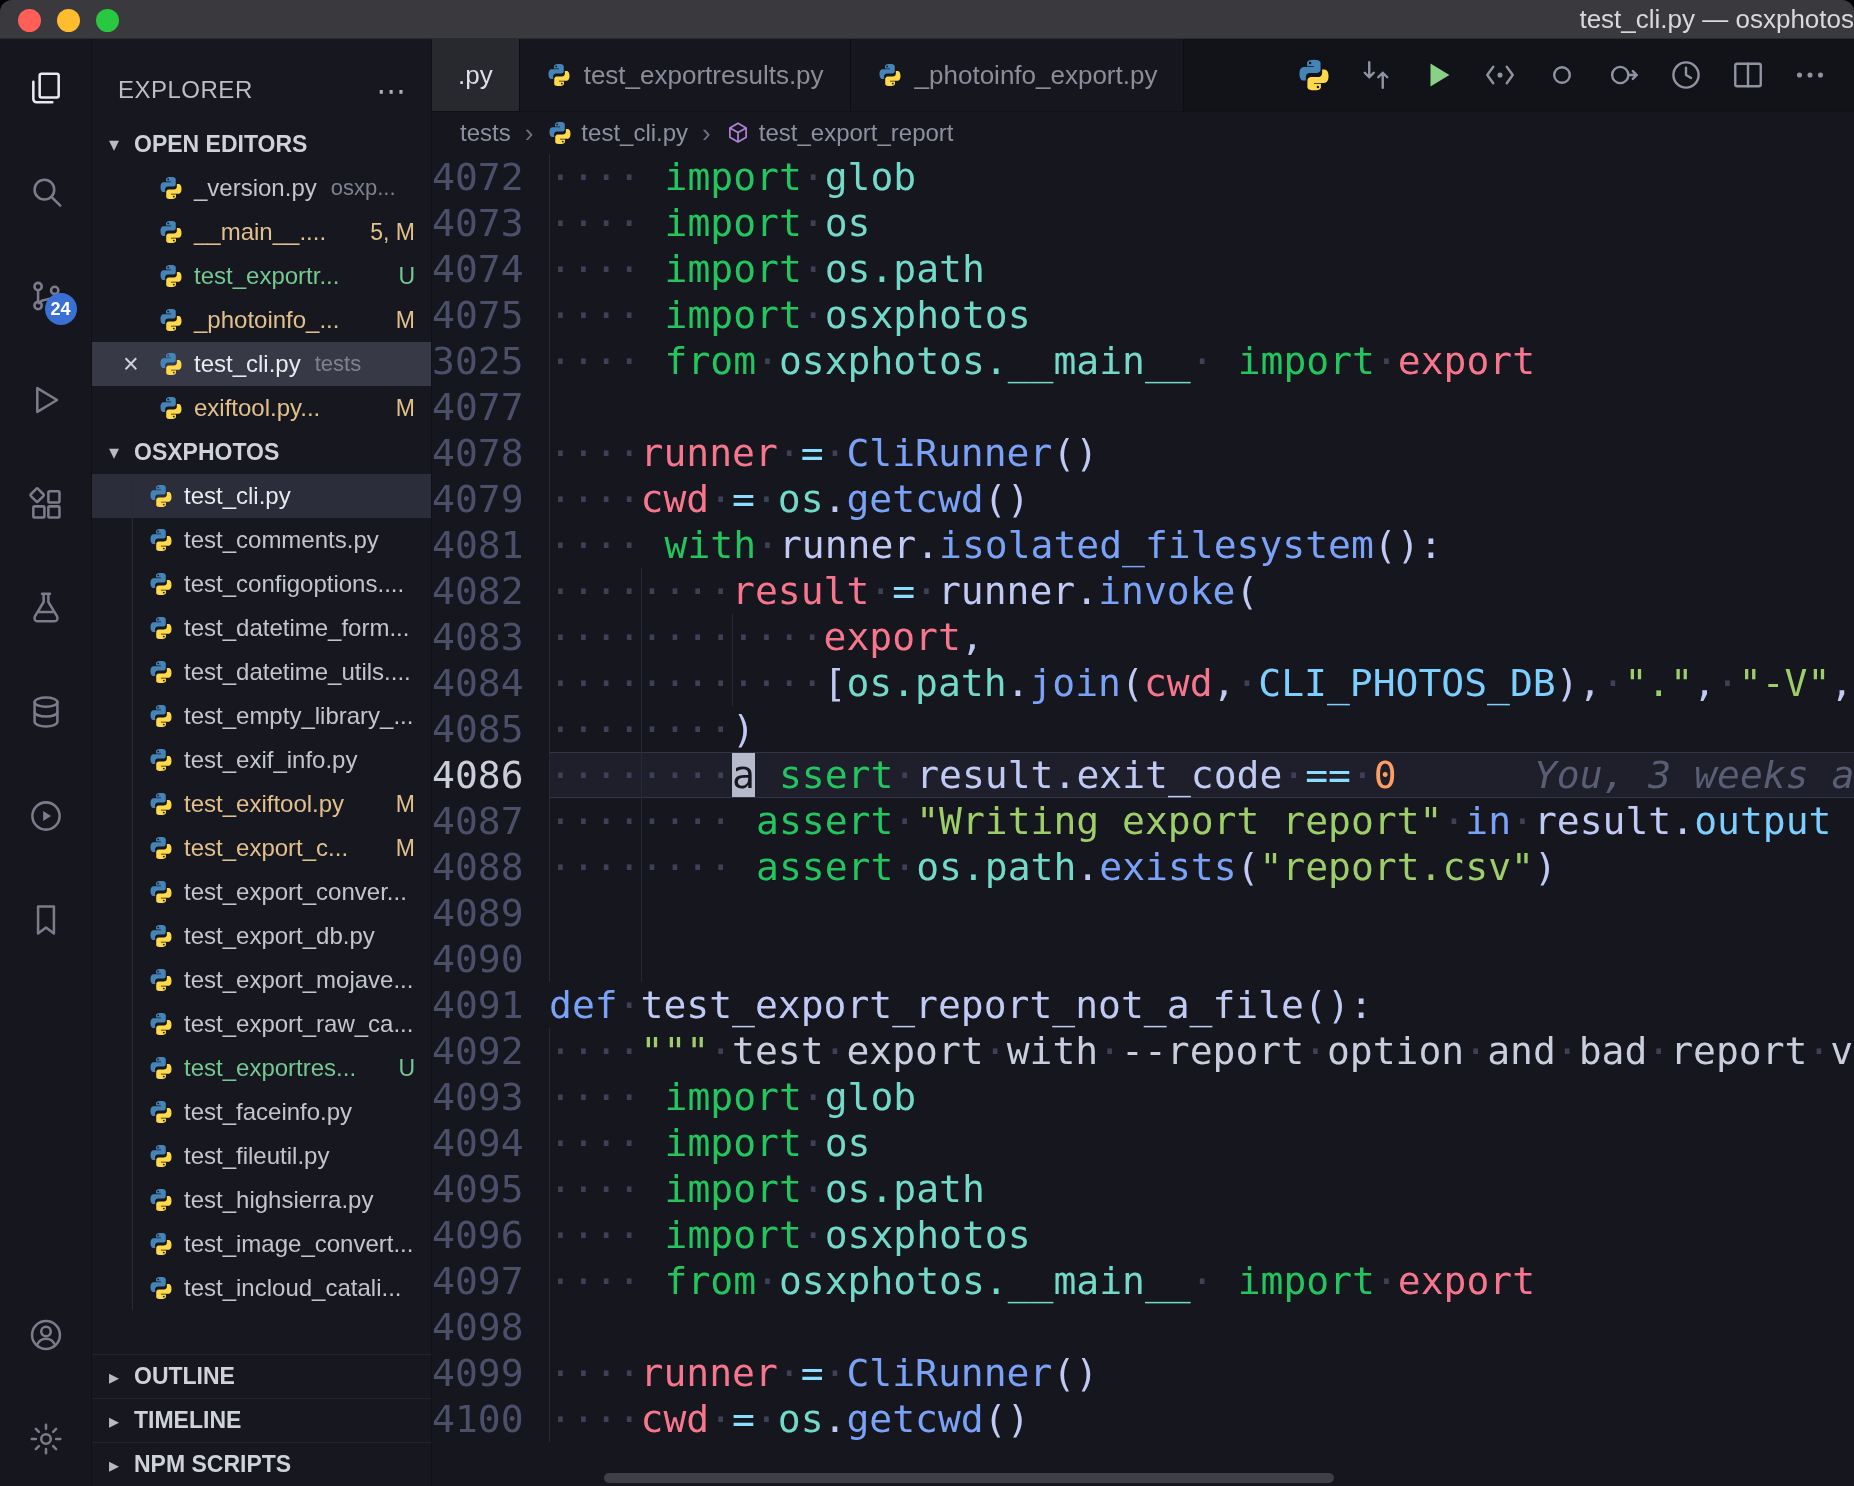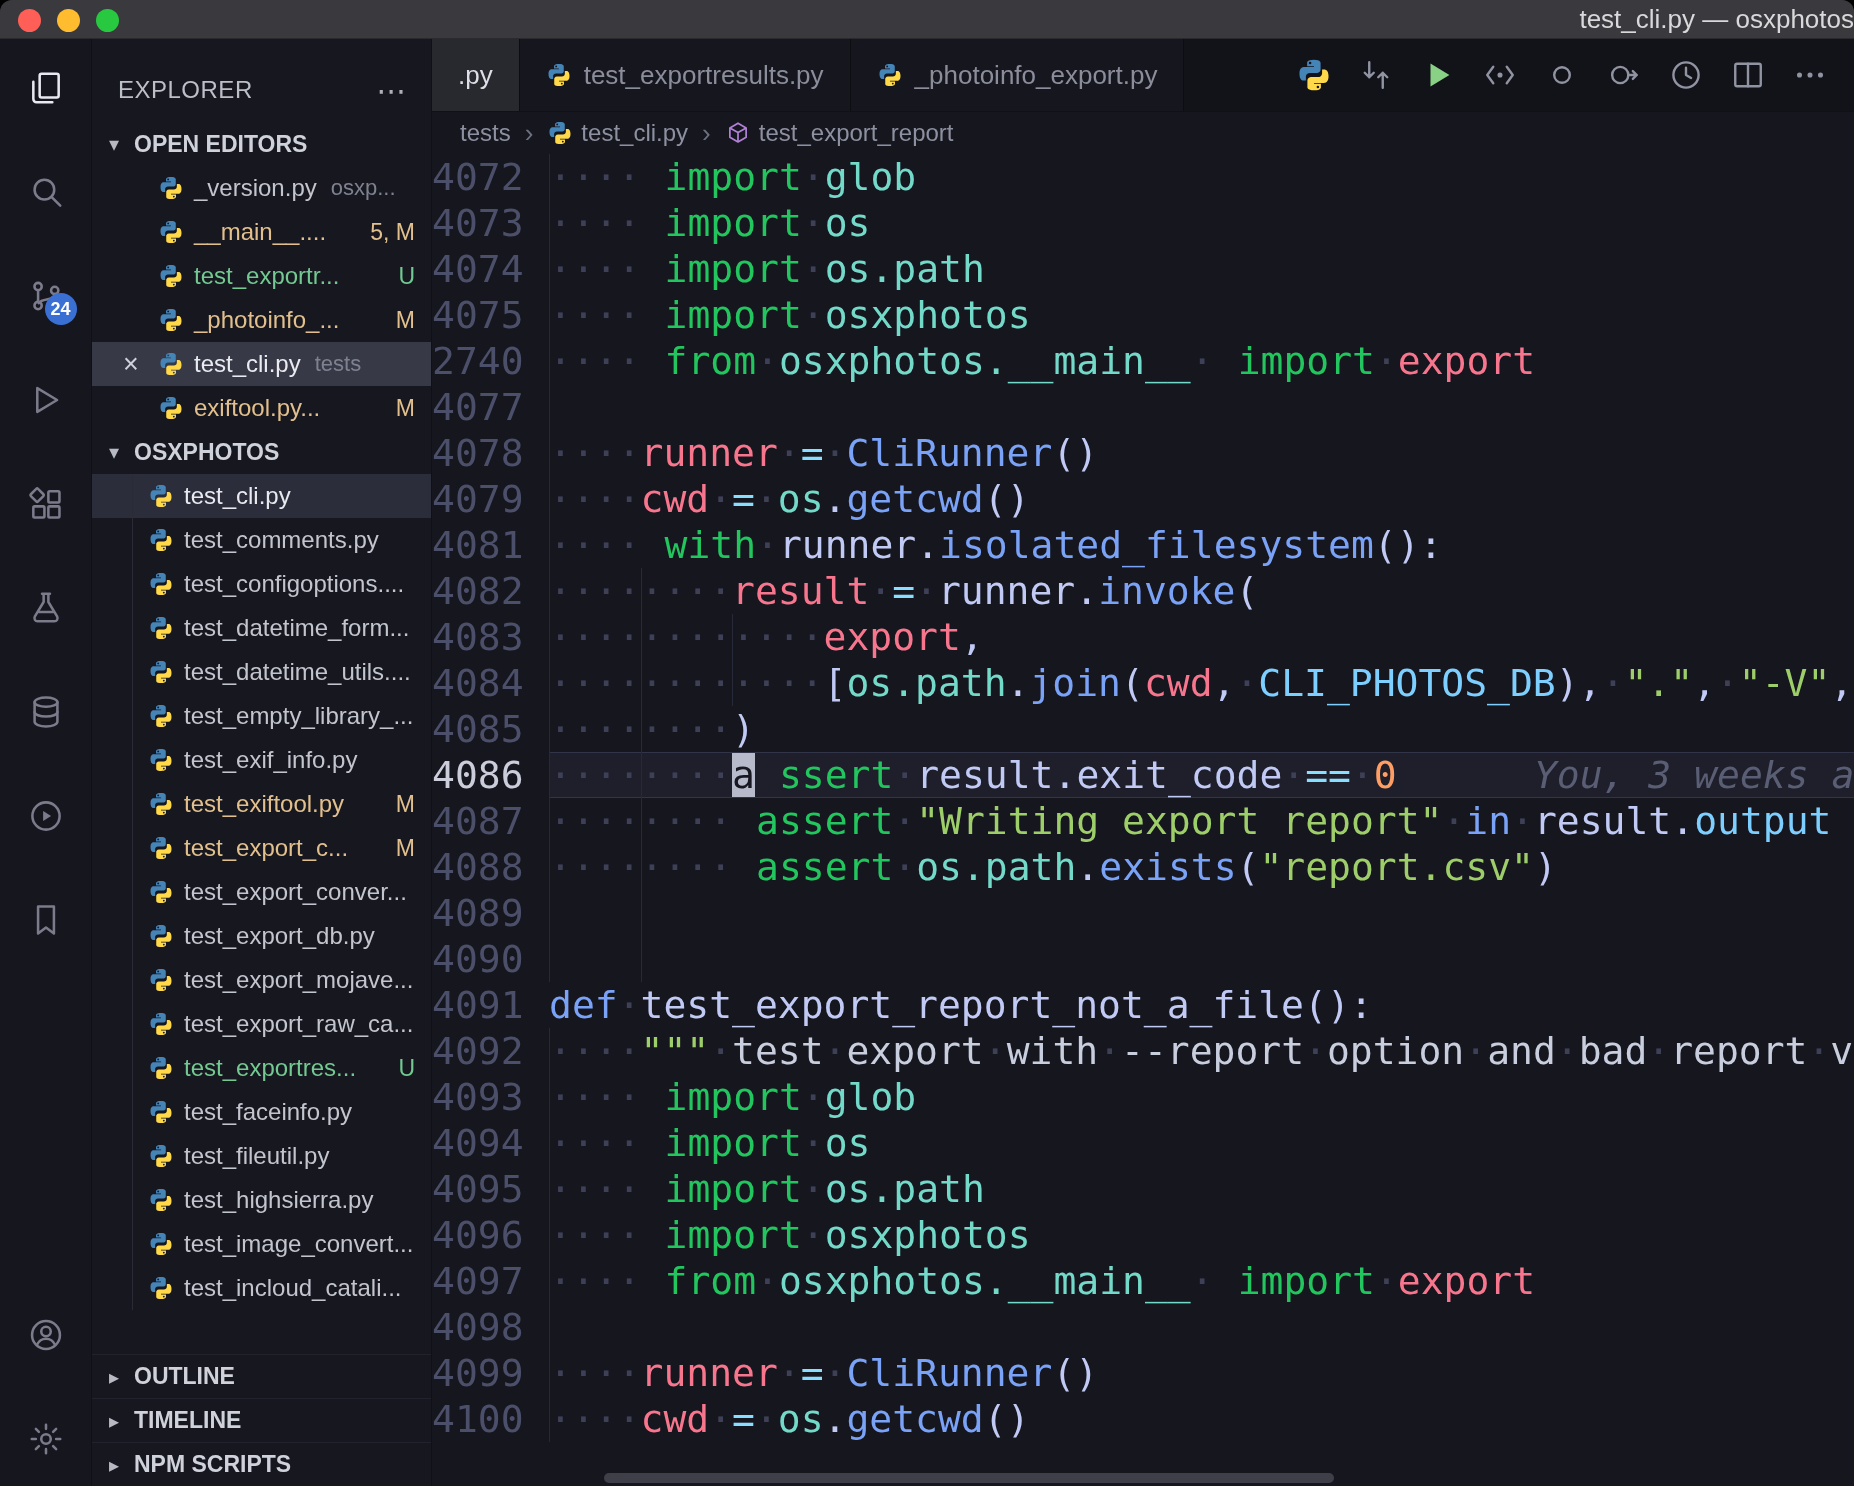--- a/index.html
+++ b/index.html
@@ -582,21 +582,21 @@
             </span>
             <span>test_export_report</span>
           </span>
         </div>
       <div class="code-area">
         <div id="code-lines">
             <div class="code-line"><span class="ln">4072</span><span class="line-content"><i class="guide" style="left:0ch"></i><span class="s-ws">····</span><span class="s-kw">import</span><span class="s-ws">·</span><span class="s-mod">glob</span></span></div>
             <div class="code-line"><span class="ln">4073</span><span class="line-content"><i class="guide" style="left:0ch"></i><span class="s-ws">····</span><span class="s-kw">import</span><span class="s-ws">·</span><span class="s-mod">os</span></span></div>
             <div class="code-line"><span class="ln">4074</span><span class="line-content"><i class="guide" style="left:0ch"></i><span class="s-ws">····</span><span class="s-kw">import</span><span class="s-ws">·</span><span class="s-mod">os.path</span></span></div>
             <div class="code-line"><span class="ln">4075</span><span class="line-content"><i class="guide" style="left:0ch"></i><span class="s-ws">····</span><span class="s-kw">import</span><span class="s-ws">·</span><span class="s-mod">osxphotos</span></span></div>
-            <div class="code-line"><span class="ln">2740</span><span class="line-content"><i class="guide" style="left:0ch"></i><span class="s-ws">····</span><span class="s-kw">from</span><span class="s-ws">·</span><span class="s-mod">osxphotos.__main__</span><span class="s-ws">·</span><span class="s-kw">import</span><span class="s-ws">·</span><span class="s-var">export</span></span></div>
+            <div class="code-line"><span class="ln">3025</span><span class="line-content"><i class="guide" style="left:0ch"></i><span class="s-ws">····</span><span class="s-kw">from</span><span class="s-ws">·</span><span class="s-mod">osxphotos.__main__</span><span class="s-ws">·</span><span class="s-kw">import</span><span class="s-ws">·</span><span class="s-var">export</span></span></div>
             <div class="code-line"><span class="ln">4077</span><span class="line-content"><i class="guide" style="left:0ch"></i></span></div>
             <div class="code-line"><span class="ln">4078</span><span class="line-content"><i class="guide" style="left:0ch"></i><span class="s-ws">····</span><span class="s-var">runner</span><span class="s-ws">·</span><span class="s-op">=</span><span class="s-ws">·</span><span class="s-fn">CliRunner</span><span class="s-pun">()</span></span></div>
             <div class="code-line"><span class="ln">4079</span><span class="line-content"><i class="guide" style="left:0ch"></i><span class="s-ws">····</span><span class="s-var">cwd</span><span class="s-ws">·</span><span class="s-op">=</span><span class="s-ws">·</span><span class="s-mod">os</span><span class="s-pun">.</span><span class="s-fn">getcwd</span><span class="s-pun">()</span></span></div>
             <div class="code-line"><span class="ln">4081</span><span class="line-content"><i class="guide" style="left:0ch"></i><span class="s-ws">····</span><span class="s-kw">with</span><span class="s-ws">·</span><span class="s-id">runner</span><span class="s-pun">.</span><span class="s-fn">isolated_filesystem</span><span class="s-pun">():</span></span></div>
             <div class="code-line"><span class="ln">4082</span><span class="line-content"><i class="guide" style="left:0ch"></i><i class="guide" style="left:4ch"></i><span class="s-ws">········</span><span class="s-var">result</span><span class="s-ws">·</span><span class="s-op">=</span><span class="s-ws">·</span><span class="s-id">runner</span><span class="s-pun">.</span><span class="s-fn">invoke</span><span class="s-pun">(</span></span></div>
             <div class="code-line"><span class="ln">4083</span><span class="line-content"><i class="guide" style="left:0ch"></i><i class="guide" style="left:4ch"></i><i class="guide" style="left:8ch"></i><span class="s-ws">············</span><span class="s-var">export</span><span class="s-pun">,</span></span></div>
             <div class="code-line"><span class="ln">4084</span><span class="line-content"><i class="guide" style="left:0ch"></i><i class="guide" style="left:4ch"></i><i class="guide" style="left:8ch"></i><span class="s-ws">············</span><span class="s-pun">[</span><span class="s-mod">os.path</span><span class="s-pun">.</span><span class="s-fn">join</span><span class="s-pun">(</span><span class="s-var">cwd</span><span class="s-pun">,</span><span class="s-ws">·</span><span class="s-const">CLI_PHOTOS_DB</span><span class="s-pun">),</span><span class="s-ws">·</span><span class="s-str">"."</span><span class="s-pun">,</span><span class="s-ws">·</span><span class="s-str">"-V"</span><span class="s-pun">,</span><span class="s-ws">·</span><span class="s-str">"--report"</span><span class="s-pun">,</span></span></div>
             <div class="code-line"><span class="ln">4085</span><span class="line-content"><i class="guide" style="left:0ch"></i><i class="guide" style="left:4ch"></i><span class="s-ws">········</span><span class="s-pun">)</span></span></div>
             <div class="code-line current"><span class="ln">4086</span><span class="line-content"><i class="guide" style="left:0ch"></i><i class="guide" style="left:4ch"></i><span class="s-ws">········</span><span class="s-cursor">a</span><span class="s-kw">ssert</span><span class="s-ws">·</span><span class="s-id">result</span><span class="s-pun">.</span><span class="s-id">exit_code</span><span class="s-ws">·</span><span class="s-op">==</span><span class="s-ws">·</span><span class="s-num">0</span><span class="blame">You, 3 weeks ago • Added -</span></span></div>
             <div class="code-line"><span class="ln">4087</span><span class="line-content"><i class="guide" style="left:0ch"></i><i class="guide" style="left:4ch"></i><span class="s-ws">········</span><span class="s-kw">assert</span><span class="s-ws">·</span><span class="s-str">"Writing export report"</span><span class="s-ws">·</span><span class="s-kw2">in</span><span class="s-ws">·</span><span class="s-id">result</span><span class="s-pun">.</span><span class="s-const">output</span></span></div>

